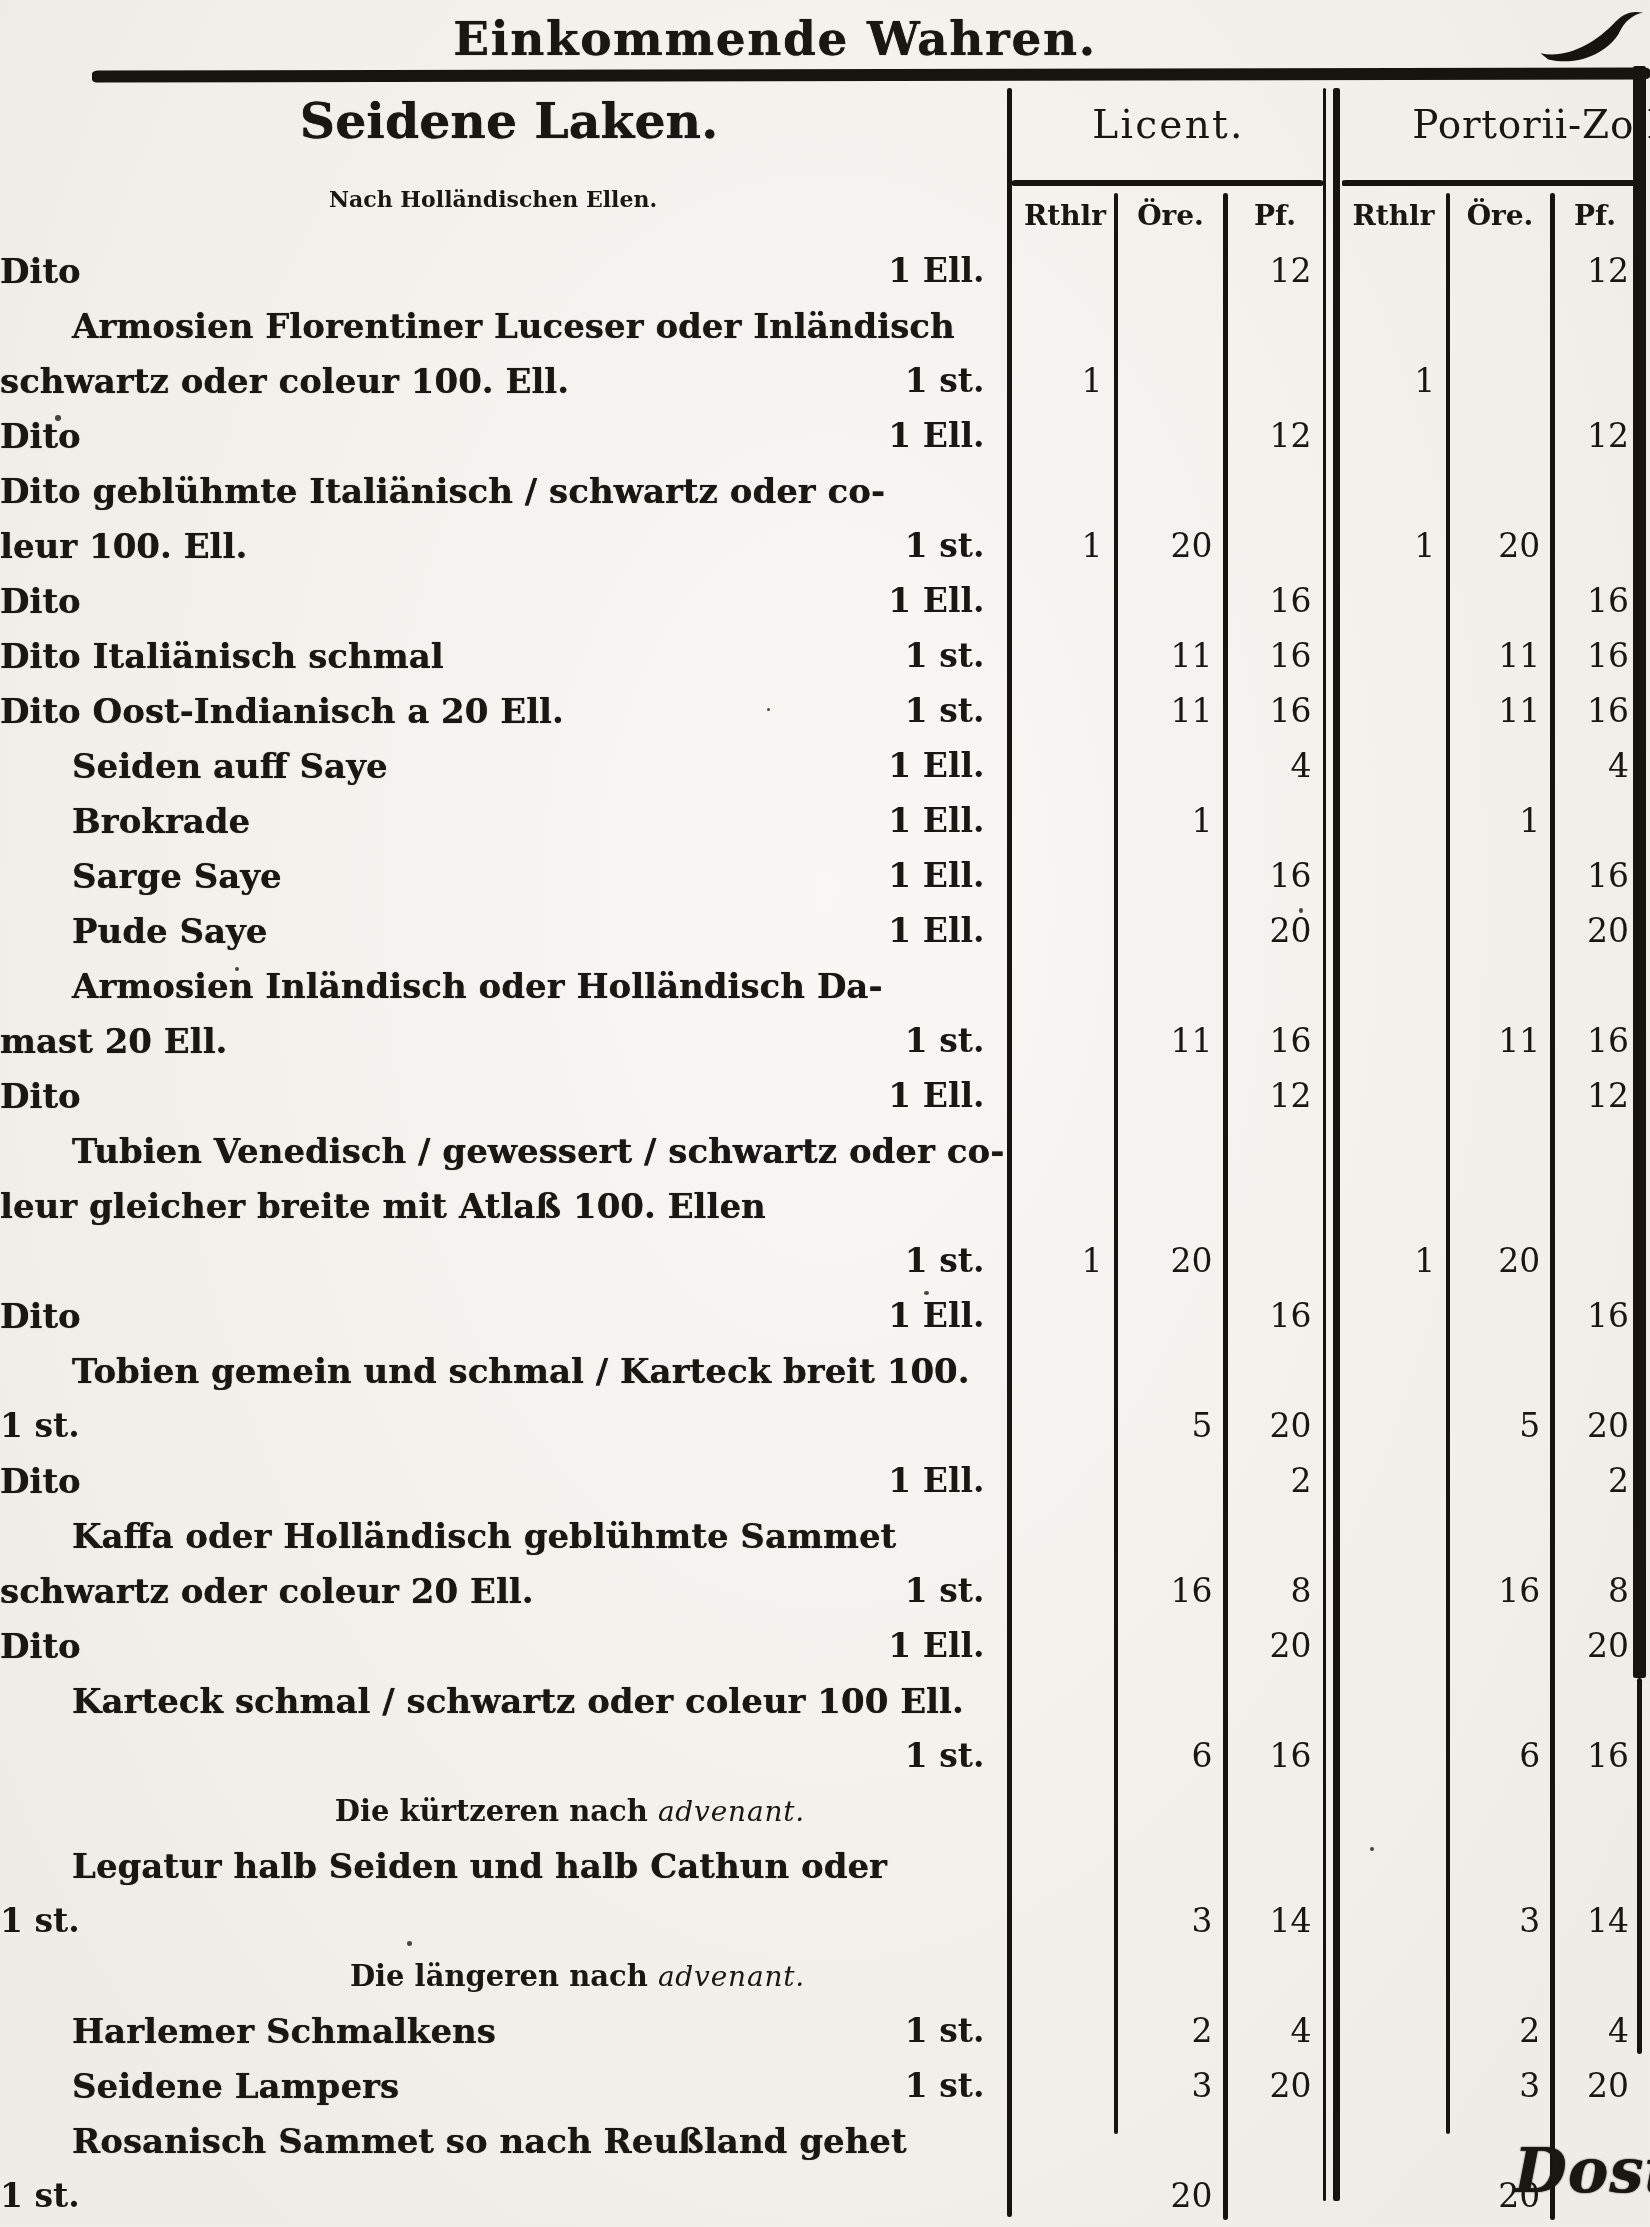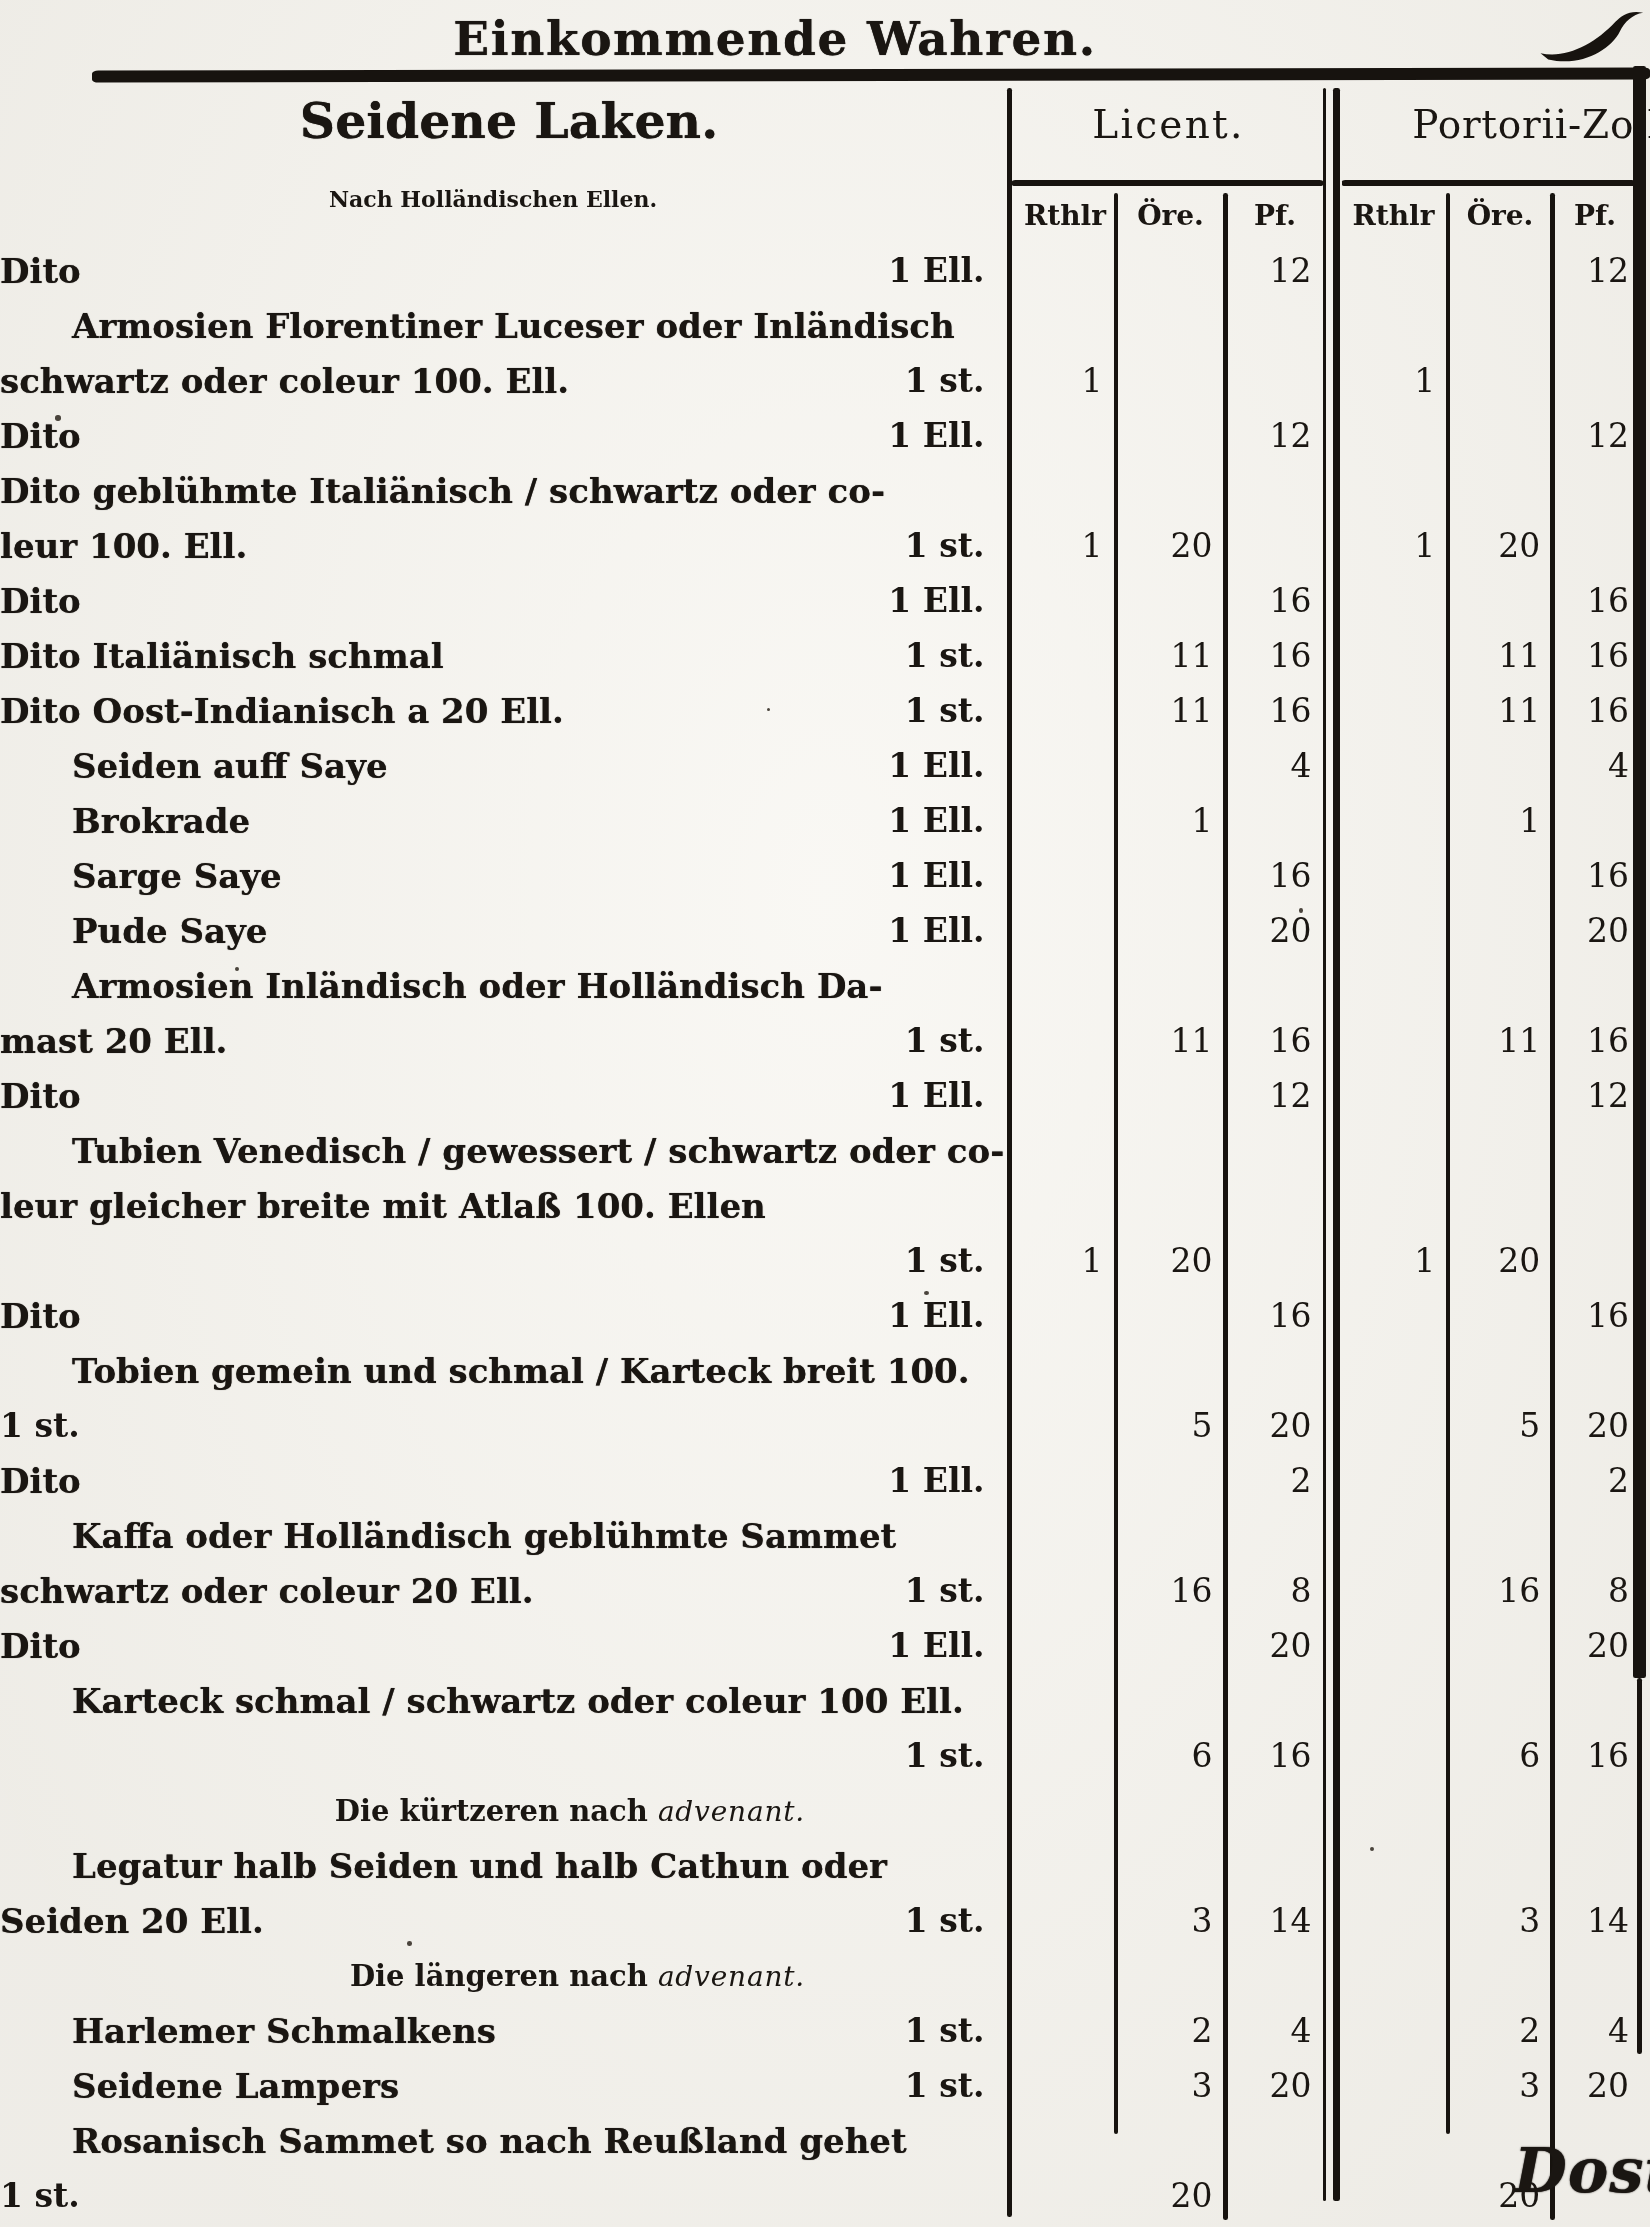--- a/index.html
+++ b/index.html
@@ -475,21 +475,20 @@
         <div class="num"></div>
         <div class="num"></div>
         <div class="num"></div>
         <div></div>
         <div class="num"></div>
         <div class="num"></div>
         <div class="num pf2"></div>
       </div>
       <div class="line">
         <div class="desc ind1">
-          <span class="txt">Seiden 20 Ell.</span>
           <span class="unit">1 st.</span>
         </div>
         <div class="num"></div>
         <div class="num">3</div>
         <div class="num">14</div>
         <div></div>
         <div class="num"></div>
         <div class="num">3</div>
         <div class="num pf2">14</div>
       </div>

